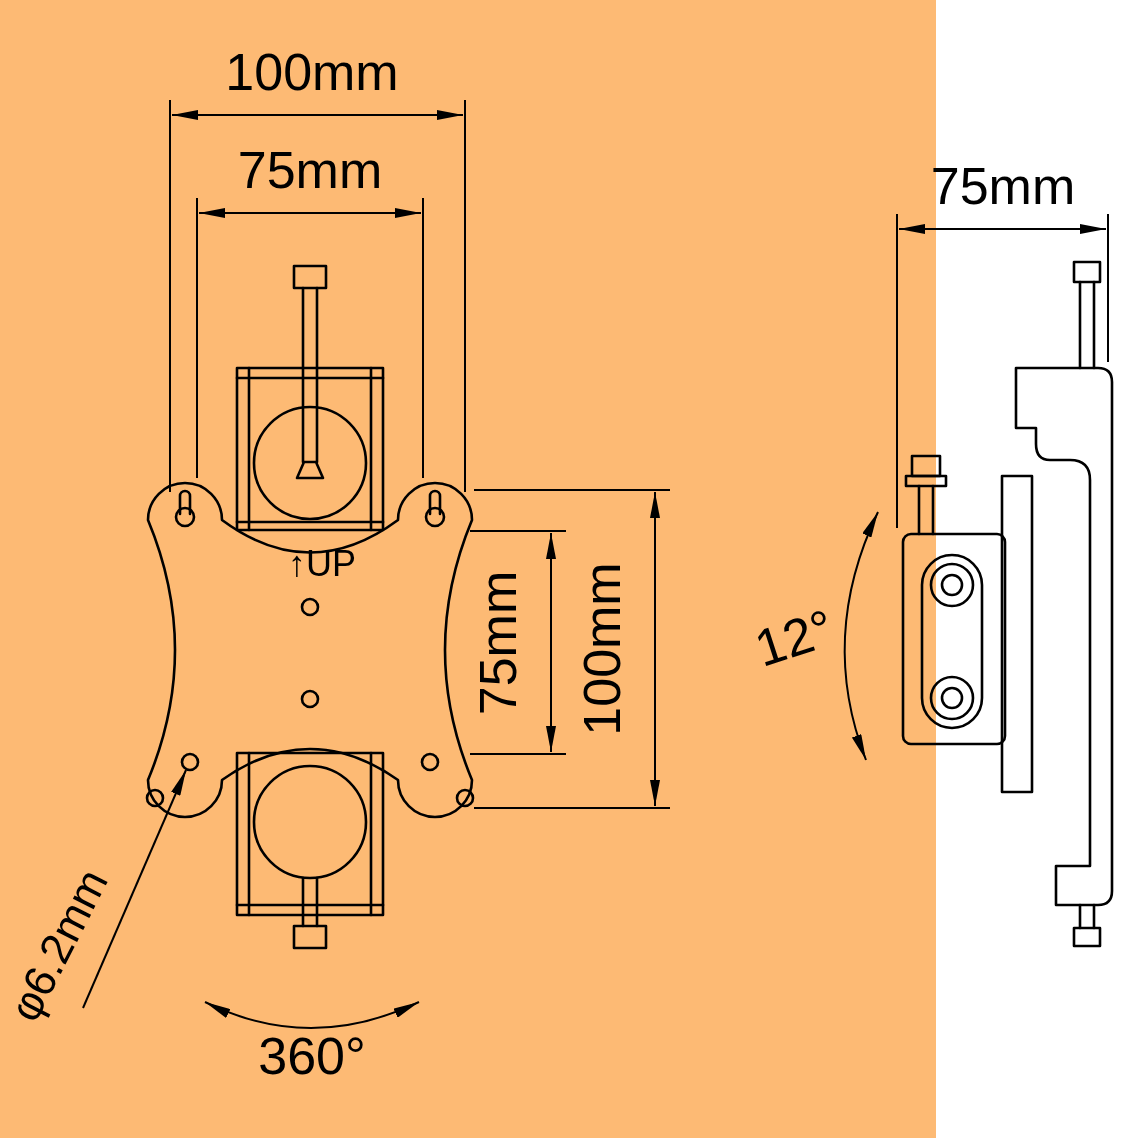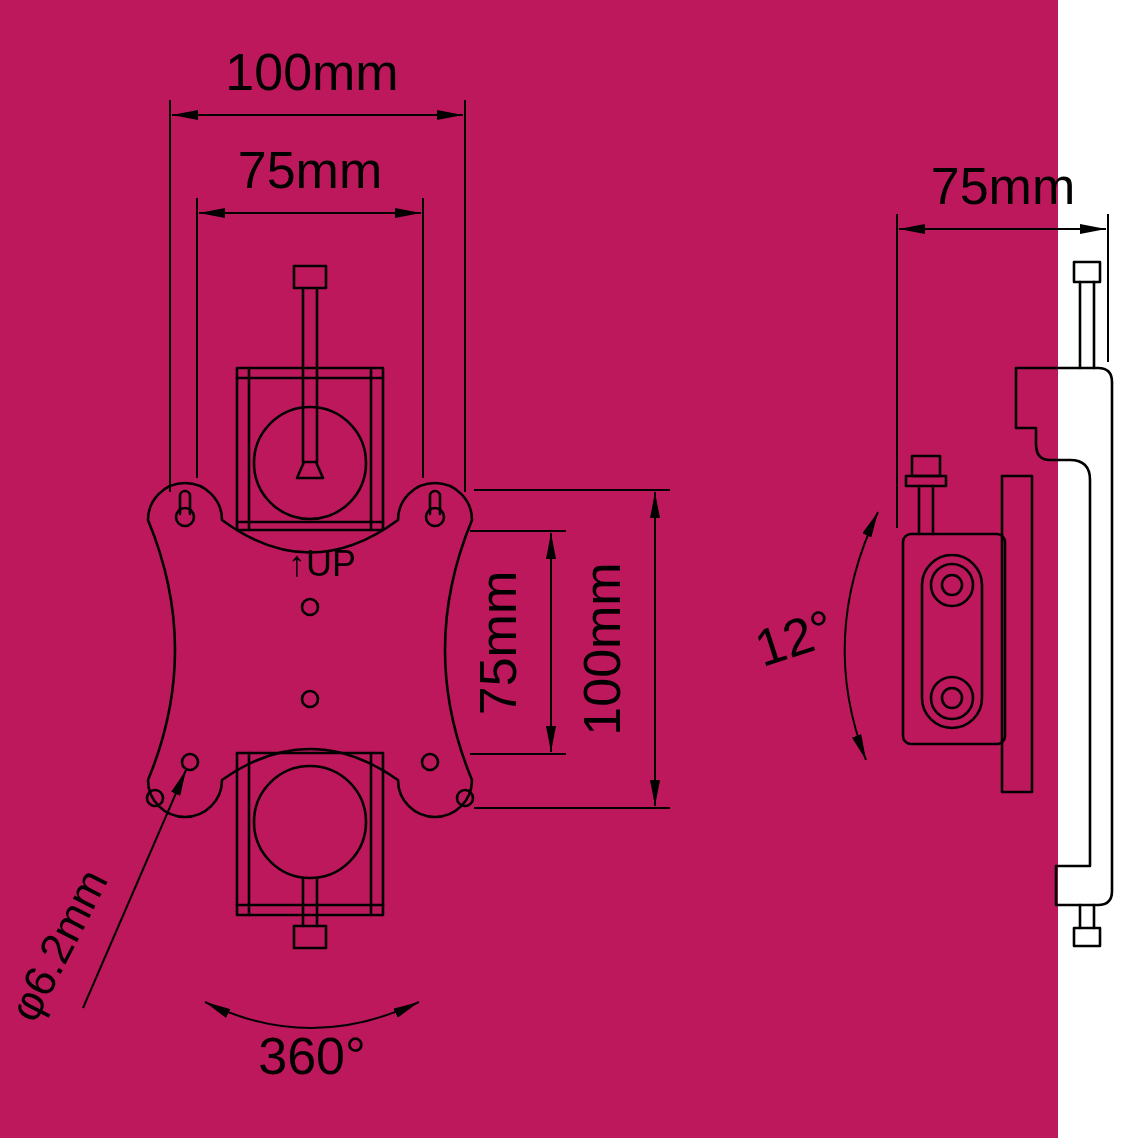--- a/index.html
+++ b/index.html
@@ -4,23 +4,23 @@
 <style>
   html, body {
     margin: 0;
     padding: 0;
     background: #ffffff;
     width: 1138px;
     height: 1138px;
     overflow: hidden;
   }
   .drawing-wrap {
-    width: 1058px;
+    width: 936px;
     height: 1138px;
-    background: #be185d;
+    background: #fdba74;
   }
   svg { display: block; }
   .part {
     fill: none;
     stroke: #000000;
     stroke-width: 2.6;
     stroke-linejoin: round;
     stroke-linecap: round;
   }
   .dim {

